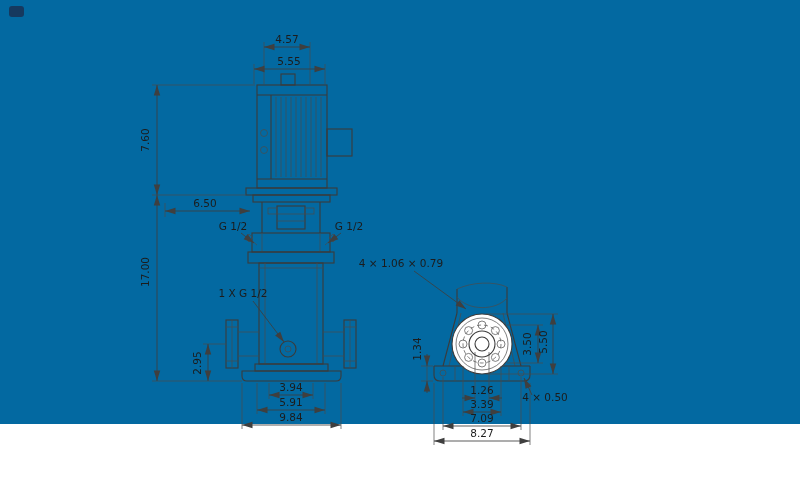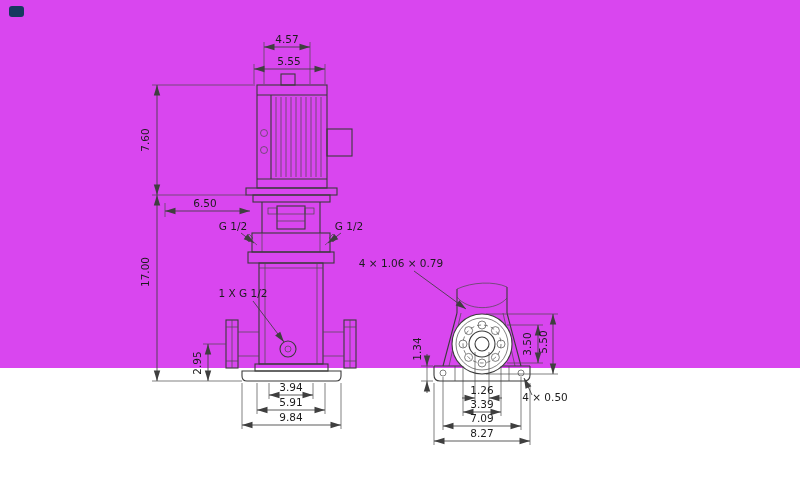--- a/index.html
+++ b/index.html
@@ -1,17 +1,17 @@
 <!DOCTYPE html>
 <html><head>
 <meta charset="utf-8">
 <style>
   html,body{margin:0;padding:0;background:#ffffff;}
   body{width:800px;height:492px;overflow:hidden;}
-  .canvas{width:800px;height:368px;position:relative;background:#d946ef;}
+  .canvas{width:800px;height:424px;position:relative;background:#0369a1;}
   svg{display:block;}
   .o  {fill:none;stroke:#3b3b3b;stroke-width:1.1;stroke-linejoin:miter;stroke-linecap:butt;}
   .th {fill:none;stroke:#4a4a4a;stroke-width:0.7;}
   .dm {fill:none;stroke:#3f3f3f;stroke-width:0.85;}
   .fw {fill:#ffffff;stroke:#3b3b3b;stroke-width:1.1;}
   .dash{fill:none;stroke:#4a4a4a;stroke-width:0.7;stroke-dasharray:4 3;}
   .t  {font-family:"DejaVu Sans","Liberation Sans",sans-serif;font-size:10.5px;fill:#1c1c1c;}
   .mk {fill:#3f3f3f;}
 </style>
 </head>

